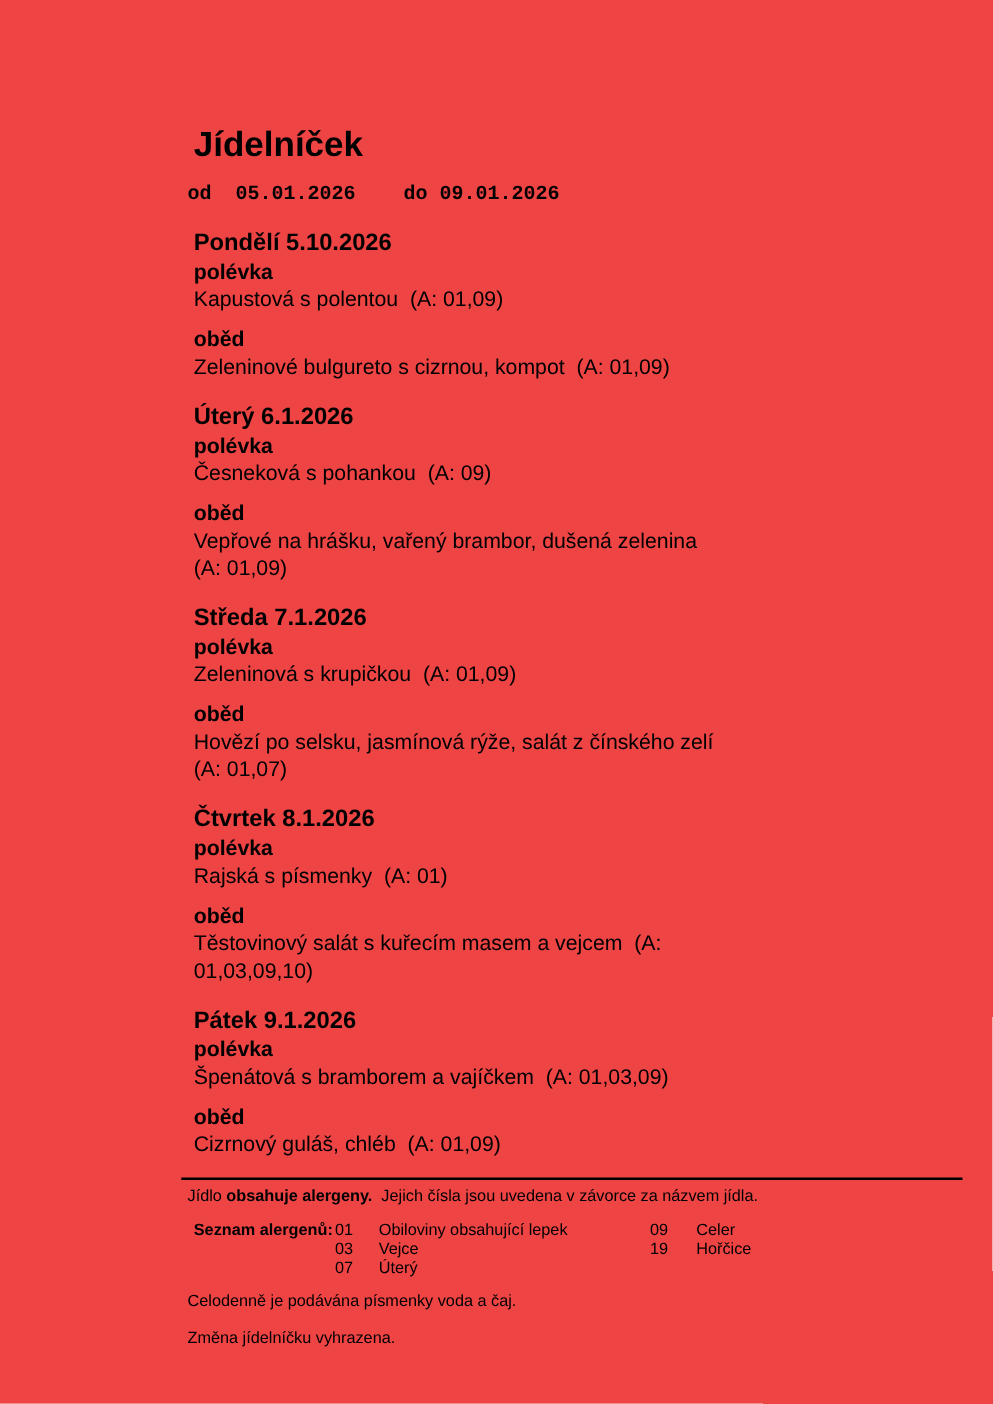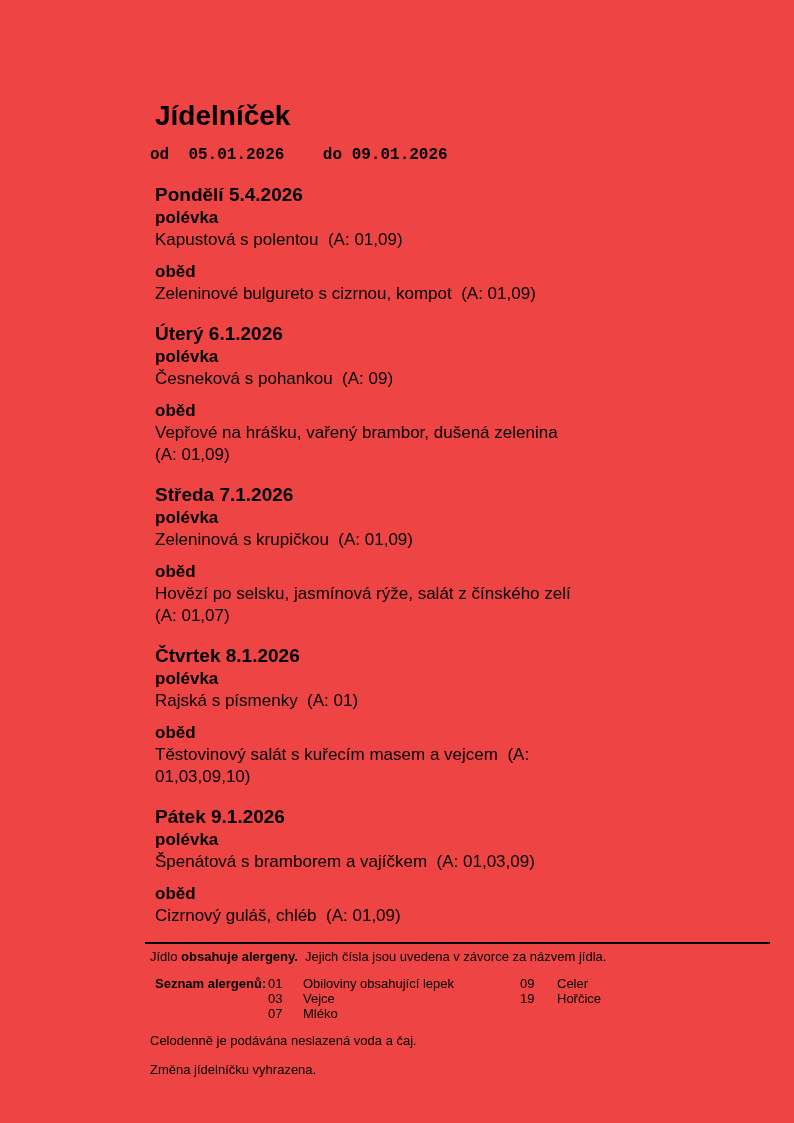--- a/index.html
+++ b/index.html
@@ -119,21 +119,21 @@
 </head>
 <body>
 
 <div class="page">
 
   <div class="title">Jídelníček</div>
 
   <div class="date-line">od  05.01.2026    do 09.01.2026</div>
 
   <div class="day">
-    <div class="day-title">Pondělí 5.4.2026</div>
+    <div class="day-title">Pondělí 5.10.2026</div>
     <div class="meal-row">
       <div class="meal-label">polévka</div>
       <div class="meal-text">Kapustová s polentou  (A: 01,09)</div>
     </div>
     <div class="meal-row">
       <div class="meal-label">oběd</div>
       <div class="meal-text">Zeleninové bulgureto s cizrnou, kompot  (A: 01,09)</div>
     </div>
   </div>
 
@@ -198,32 +198,32 @@
       <div class="allergen-item">
         <div class="allergen-code">01</div>
         <div class="allergen-name">Obiloviny obsahující lepek</div>
       </div>
       <div class="allergen-item">
         <div class="allergen-code">03</div>
         <div class="allergen-name">Vejce</div>
       </div>
       <div class="allergen-item">
         <div class="allergen-code">07</div>
-        <div class="allergen-name">Mléko</div>
+        <div class="allergen-name">Úterý</div>
       </div>
     </div>
     <div class="allergen-col col2">
       <div class="allergen-item">
         <div class="allergen-code">09</div>
         <div class="allergen-name">Celer</div>
       </div>
       <div class="allergen-item">
         <div class="allergen-code">19</div>
         <div class="allergen-name">Hořčice</div>
       </div>
     </div>
   </div>
 
-  <div class="foot-note water">Celodenně je podávána neslazená voda a čaj.</div>
+  <div class="foot-note water">Celodenně je podávána písmenky voda a čaj.</div>
 
   <div class="foot-note change">Změna jídelníčku vyhrazena.</div>
 
 </div>
 
 </body></html>

